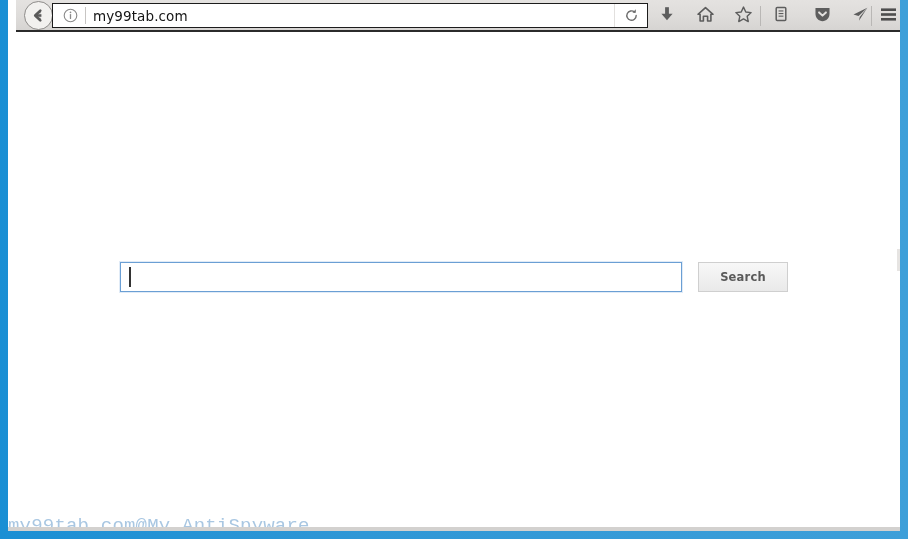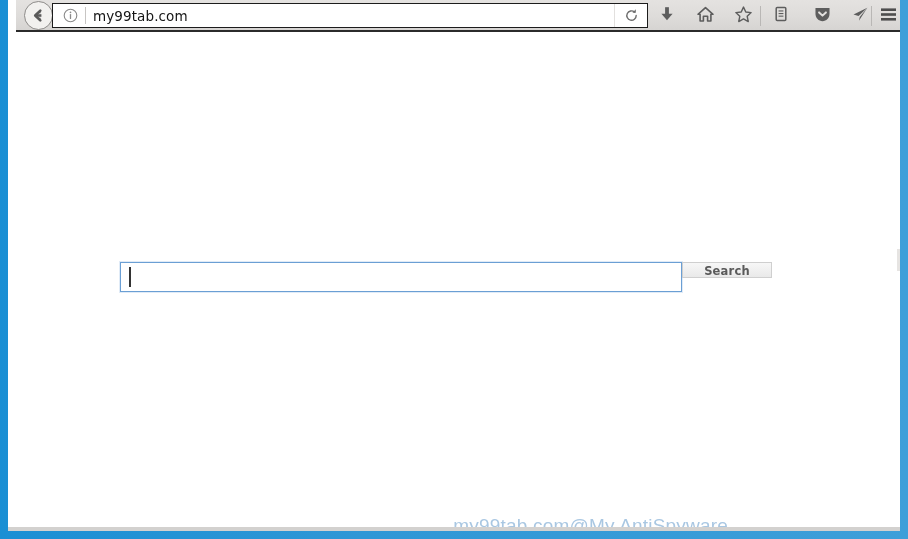--- a/index.html
+++ b/index.html
@@ -162,42 +162,42 @@
   }
   #caret {
     position: absolute;
     left: 121px;
     top: 233px;
     width: 1.6px;
     height: 20px;
     background: #333333;
   }
   #search-button {
-    margin-left: 0;
+    margin-left: 16px;
     width: 90px;
-    height: 16px;
+    height: 30px;
     box-sizing: border-box;
     background: linear-gradient(to bottom, #f7f7f7 0%, #f0f0f0 50%, #e9e9e9 100%);
     border: 1px solid #cfcfcf;
     font-family: "DejaVu Sans", sans-serif;
     font-size: 11.5px;
     font-weight: bold;
     color: #5a5a5a;
     cursor: pointer;
     letter-spacing: 0.2px;
   }
 
   
   #watermark {
     position: absolute;
     left: 0;
     top: 481px;
     width: 720px;
-    text-align: right;
-    font-family: Liberation Sans, sans-serif;
+    text-align: left;
+    font-family: Liberation Mono, monospace;
     font-size: 19px;
     color: #a9c7e2;
     white-space: nowrap;
     letter-spacing: 0.2px;
     user-select: none;
   }
 
   
   #bottom-strip {
     position: absolute;

